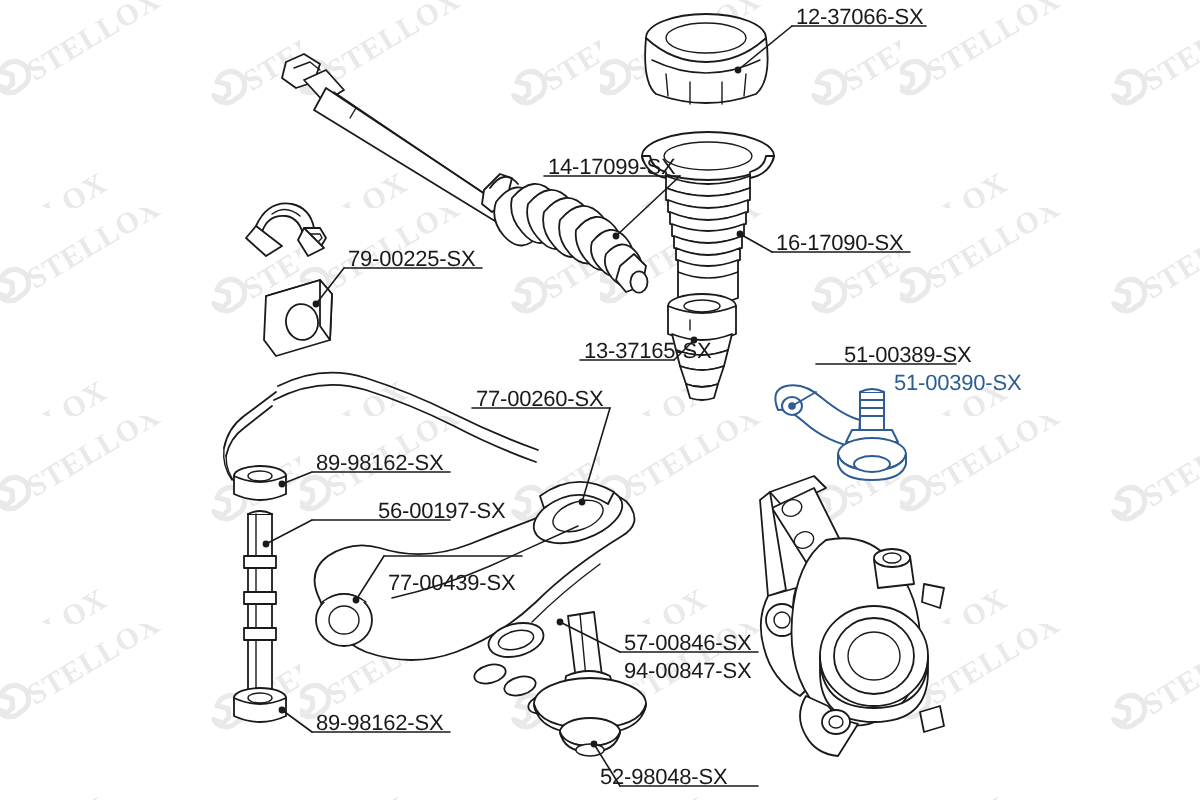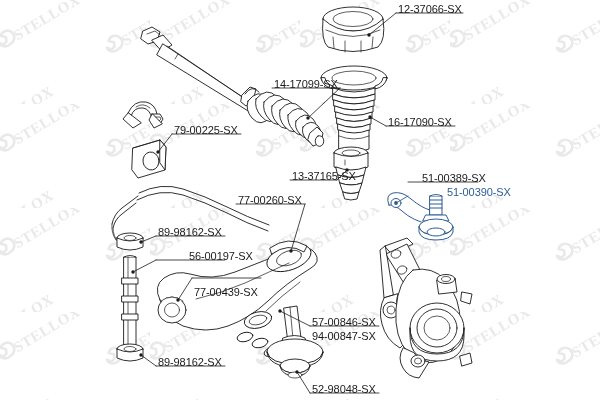--- a/index.html
+++ b/index.html
@@ -381,16 +381,16 @@
     <div class="part-label" style="left:172px; top:250px;margin-left:17px;">56-00197-SX</div>
 
     <div class="part-label" style="left:194px; top:286px;">77-00439-SX</div>
 
     <div class="part-label" style="left:312px; top:316px;">57-00846-SX</div>
 
     <div class="part-label" style="left:312px; top:330px;">94-00847-SX</div>
 
     <div class="part-label" style="left:158px; top:356px;">89-98162-SX</div>
 
-    <div class="part-label" style="left:312px; top:383px;">52-98048-SX</div>
+    <div class="part-label" style="left:300px; top:383px;">52-98048-SX</div>
   </div>
 
 </div>
 
 </body></html>

